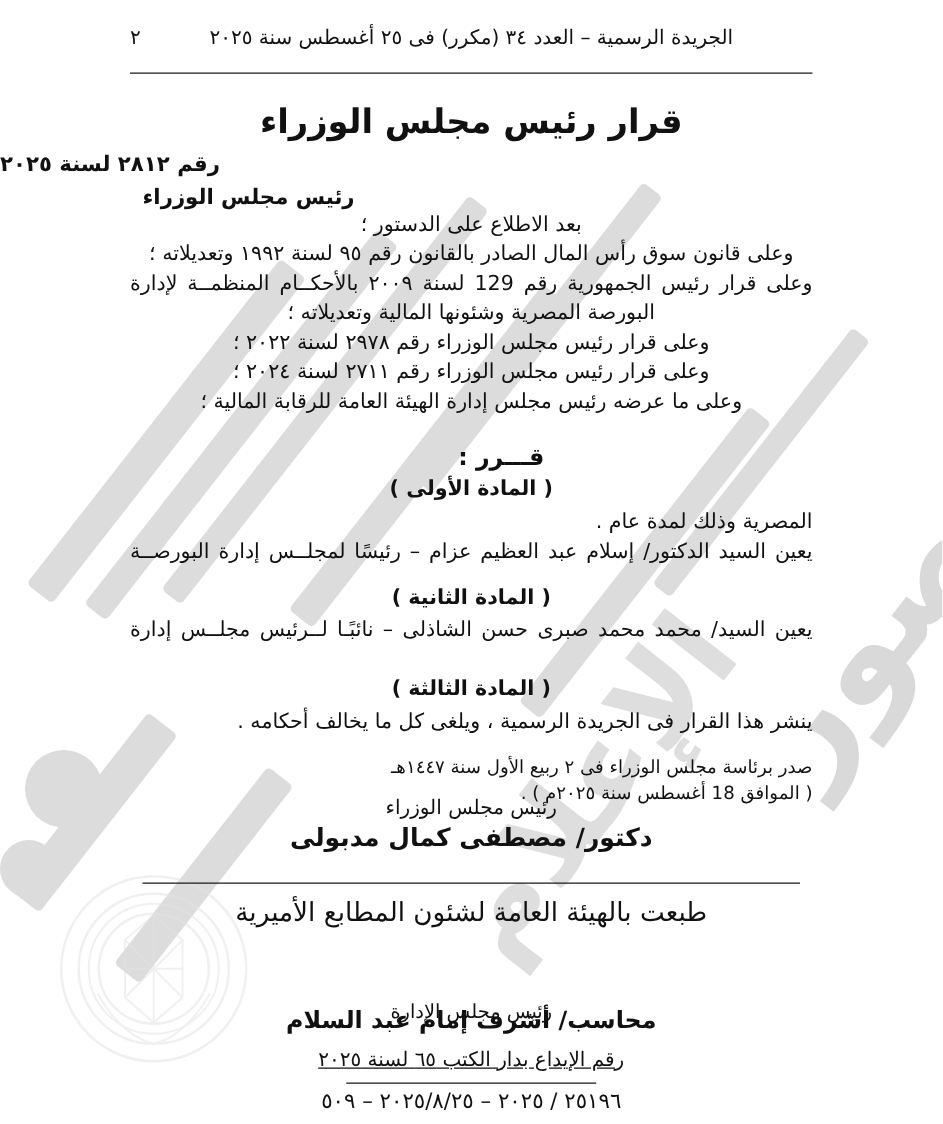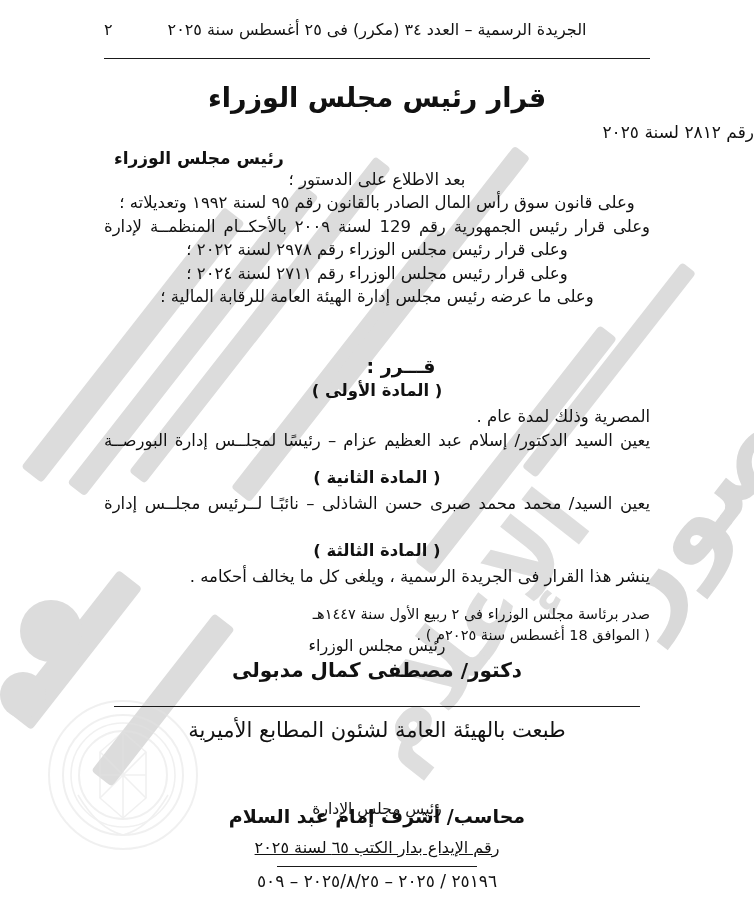--- a/index.html
+++ b/index.html
@@ -124,23 +124,23 @@
     text-align: center;
     font-size: 27px;
     font-weight: bold;
     letter-spacing: 0.5px;
   }
   .decree-number {
     position: absolute;
     top: 122px;
     left: 0;
     right: 0;
-    text-align: right;
+    text-align: left;
     font-size: 17px;
-    font-weight: normal;
+    font-weight: bold;
   }
 
   .issuer {
     position: absolute;
     top: 148px;
     right: 104px;
     width: 546px;
     text-align: left;
     font-size: 17px;
     font-weight: bold;
@@ -302,20 +302,21 @@
     <div class="decree-number">رقم ٢٨١٢ لسنة ٢٠٢٥</div>
 
     <div class="issuer">
       <span>رئيس مجلس الوزراء</span>
     </div>
 
     <div class="body-block preamble">
       <span class="ln">بعد الاطلاع على الدستور ؛</span>
       <span class="ln">وعلى قانون سوق رأس المال الصادر بالقانون رقم ٩٥ لسنة ١٩٩٢ وتعديلاته ؛</span>
       <span class="ln ln-justify">وعلى قرار رئيس الجمهورية رقم 129 لسنة ٢٠٠٩ بالأحكــام المنظمــة لإدارة</span>
+      <span class="ln ln-right">البورصة المصرية وشئونها المالية وتعديلاته ؛</span>
       <span class="ln">وعلى قرار رئيس مجلس الوزراء رقم ٢٩٧٨ لسنة ٢٠٢٢ ؛</span>
       <span class="ln">وعلى قرار رئيس مجلس الوزراء رقم ٢٧١١ لسنة ٢٠٢٤ ؛</span>
       <span class="ln">وعلى ما عرضه رئيس مجلس إدارة الهيئة العامة للرقابة المالية ؛</span>
     </div>
 
     <div class="qarrar">قـــرر :</div>
 
     <div class="body-block" style="top:375px;">
       <div class="art-head">( المادة الأولى )</div>
       <span class="ln ln-right">المصرية وذلك لمدة عام .</span>

